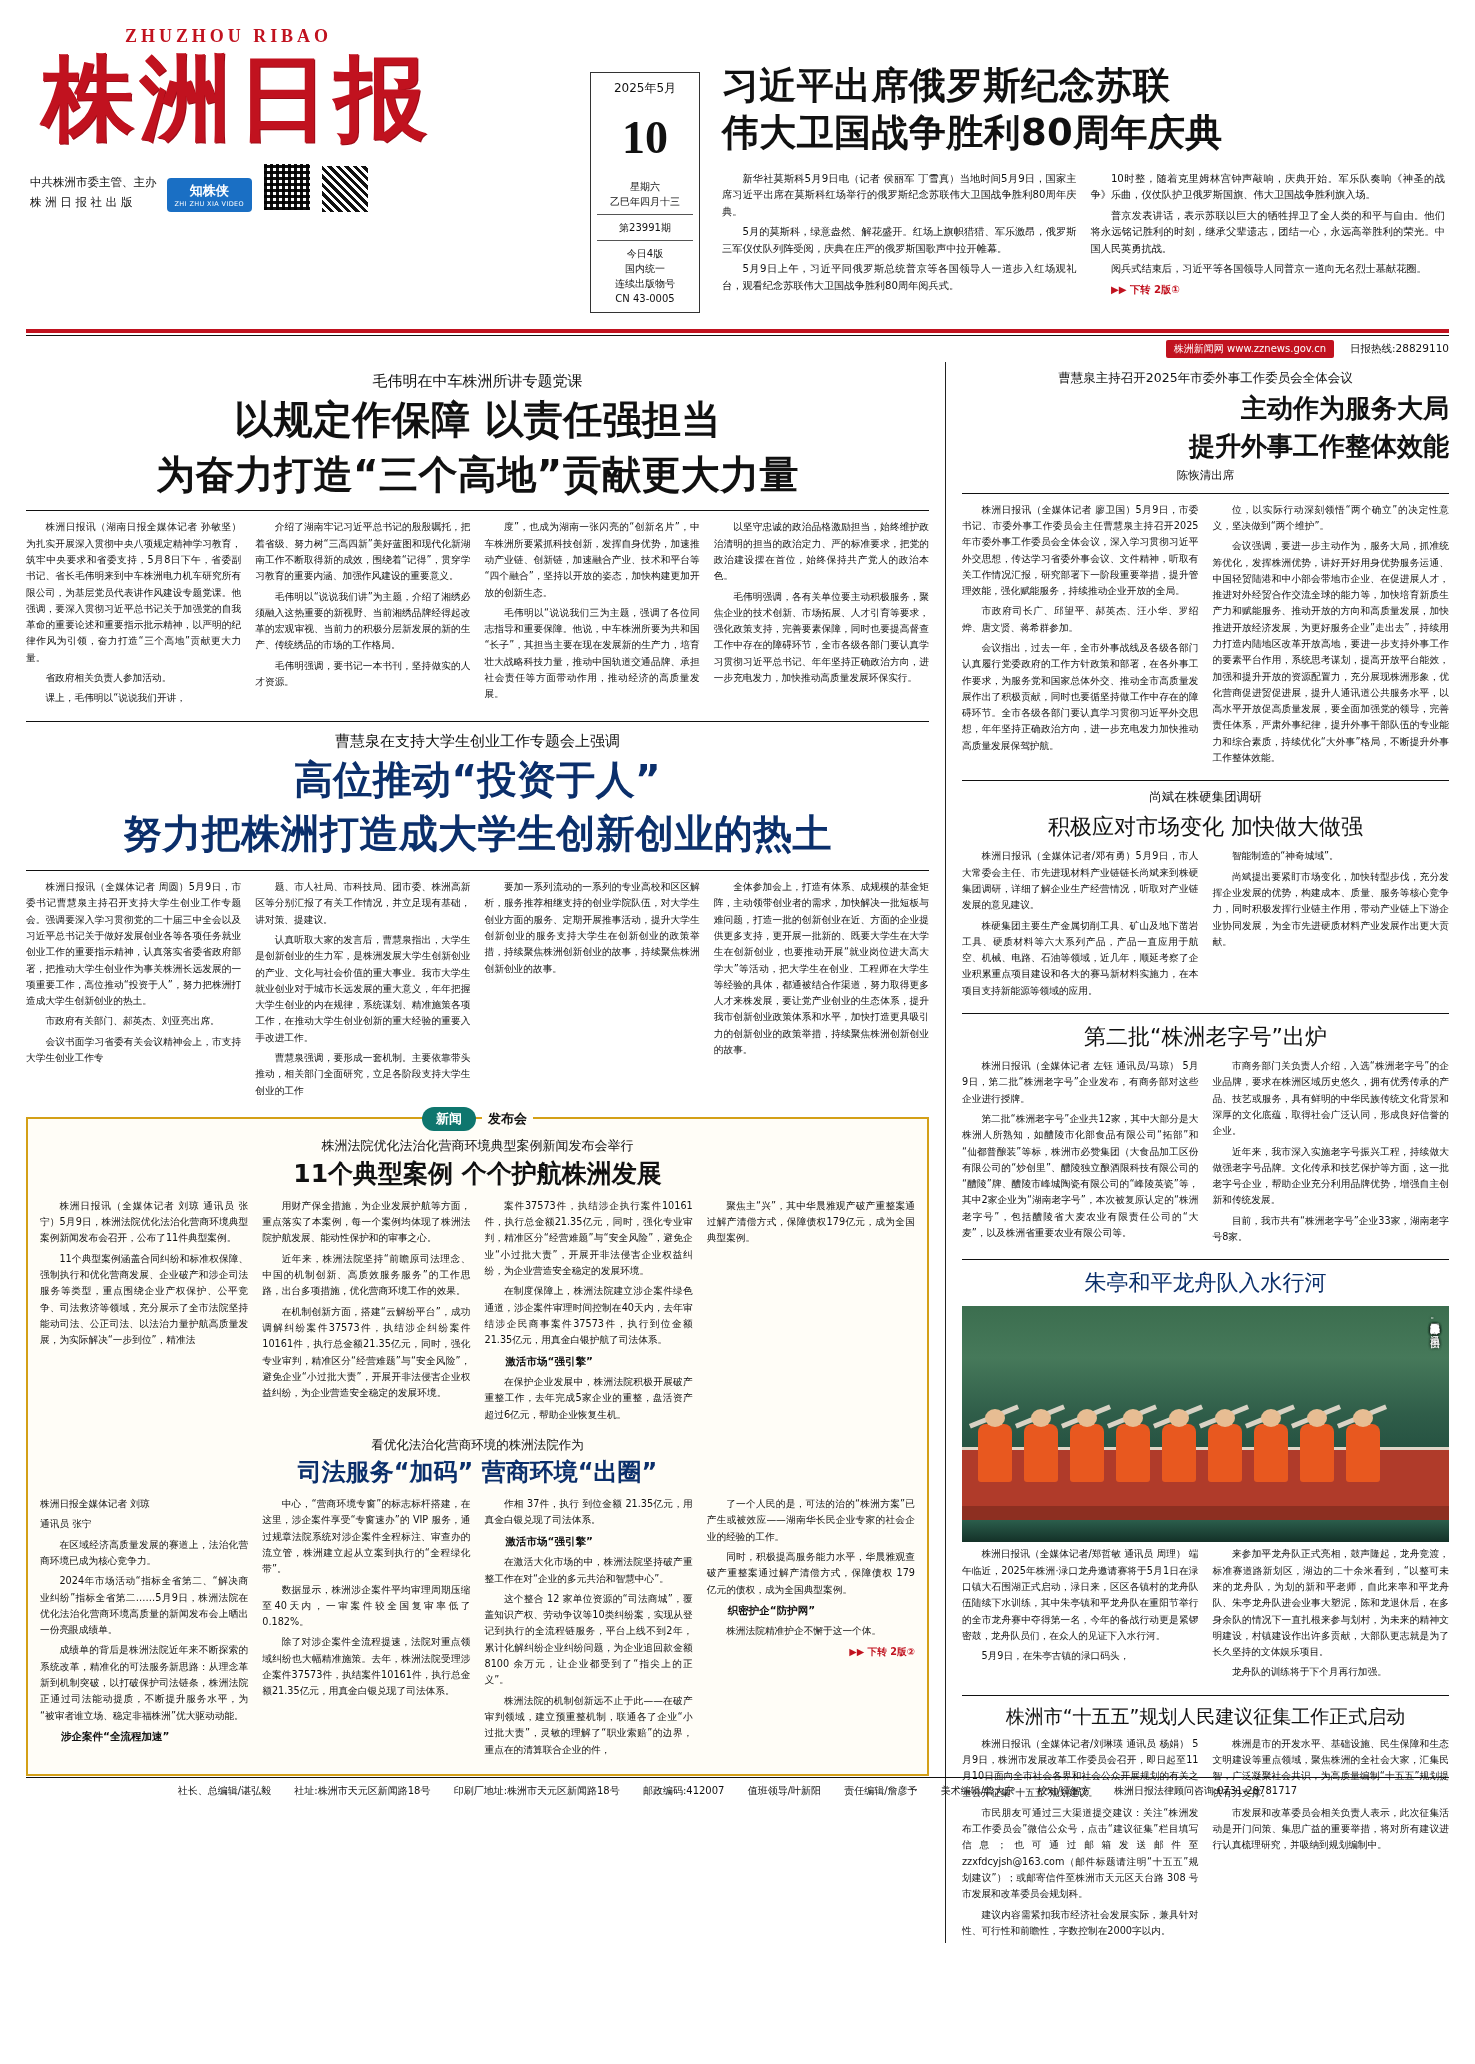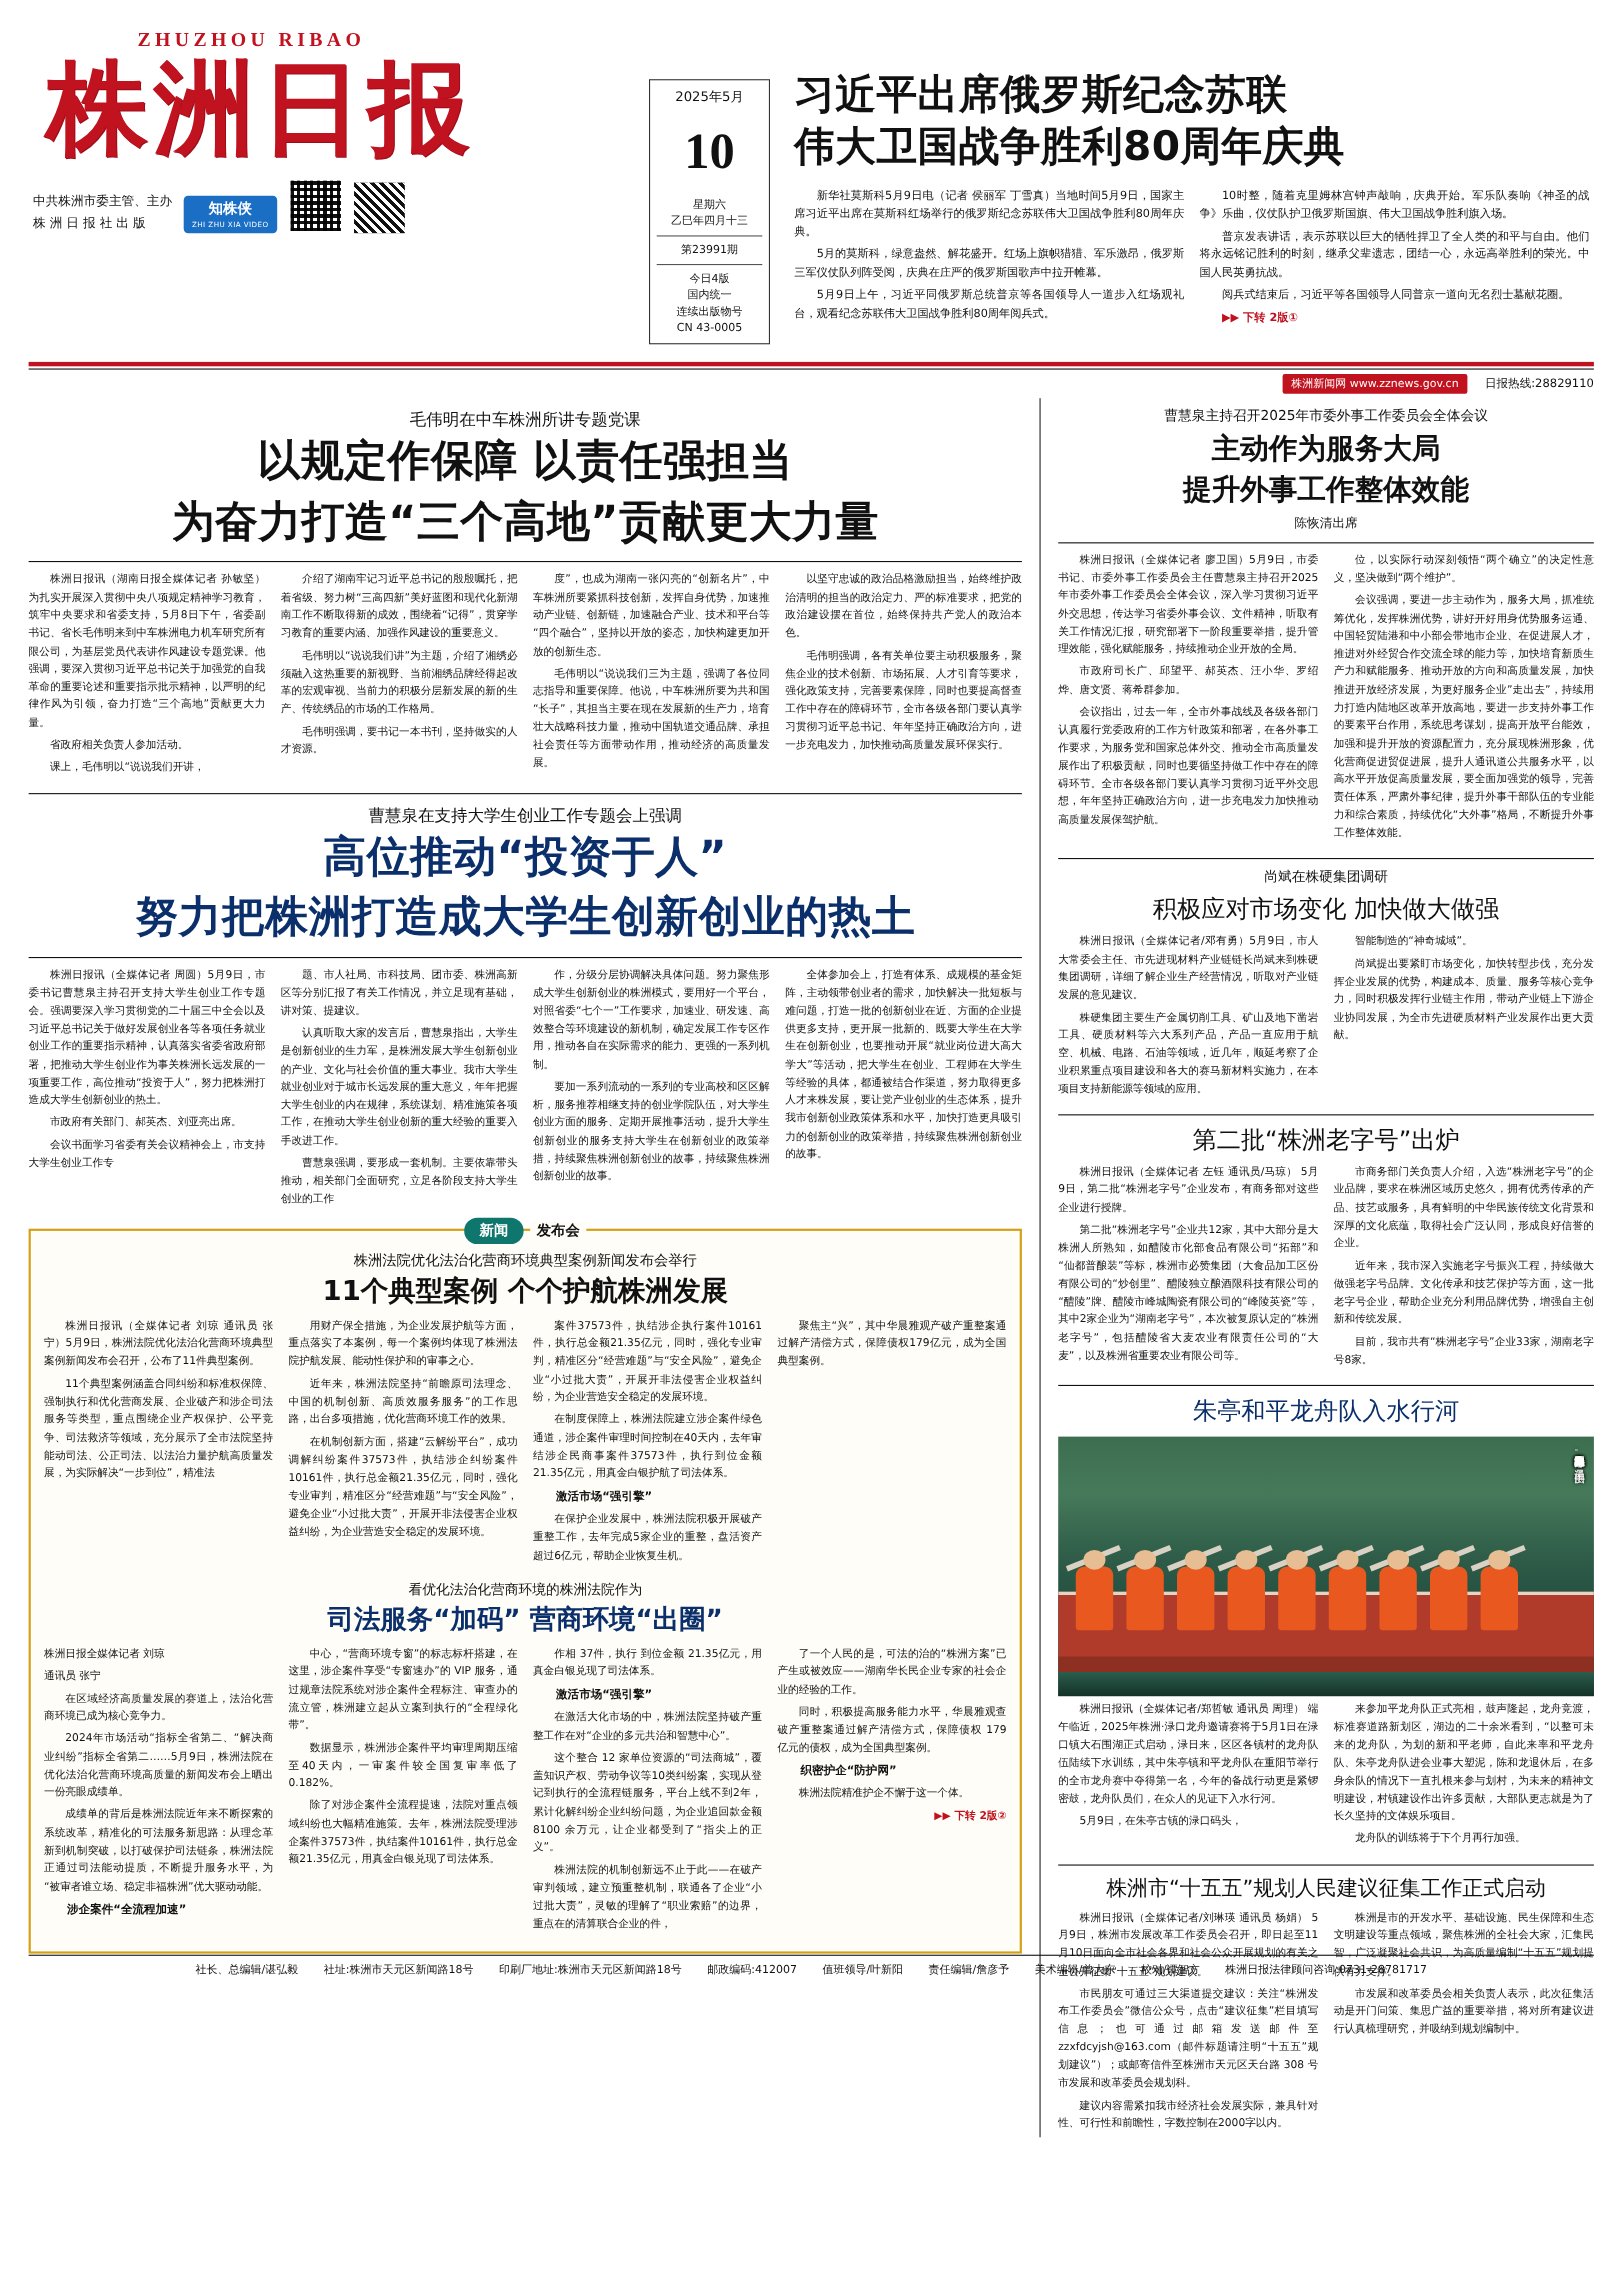--- a/index.html
+++ b/index.html
@@ -92,21 +92,21 @@
   .newsbox{border:2px solid #d4a017;margin-top:14px;padding:10px 12px 12px 12px;box-sizing:border-box;background:#fffdf7;}
   .newsbox-badge{display:flex;justify-content:center;align-items:center;gap:6px;margin-top:-22px;margin-bottom:6px;}
   .badge-pill{background:#0f766e;color:#fff;font-size:13px;font-weight:bold;padding:3px 14px;border-radius:12px;}
   .badge-side{background:#fffdf7;padding:0 6px;font-size:13px;font-weight:bold;color:#111;}
   .newsbox h3{text-align:center;font-size:13px;font-weight:normal;margin:4px 0 2px 0;}
   .newsbox h2{text-align:center;font-size:25px;font-weight:bold;margin:2px 0 8px 0;}
   .newsbox h4{text-align:center;font-size:12.5px;margin:10px 0 2px 0;font-weight:normal;}
   .newsbox h2.sec{font-size:24px;color:#0b2f6b;margin:2px 0 8px 0;}
 
   
-  .h2-r{text-align:center;font-size:26px;font-weight:bold;line-height:1.32;margin:4px 0;}
+  .h2-r{text-align:right;font-size:26px;font-weight:bold;line-height:1.32;margin:4px 0;}
   .kicker-r{text-align:center;font-size:12.5px;margin:8px 0 2px 0;}
   .center-small{text-align:center;font-size:11.5px;margin:4px 0 8px 0;}
   .h3-r{text-align:center;font-size:22px;font-weight:normal;margin:6px 0;}
   .h3-r.blue{color:#0b2f6b;}
 
   
   .photo{
     width:100%;height:236px;margin:8px 0 4px 0;position:relative;overflow:hidden;
     background:linear-gradient(180deg,#3c6e4f 0%,#46795a 22%,#2f5d49 46%,#1f4a3c 72%,#17382f 100%);
   }
@@ -235,21 +235,20 @@
             <p>株洲日报讯（全媒体记者 周圆）5月9日，市委书记曹慧泉主持召开支持大学生创业工作专题会。强调要深入学习贯彻党的二十届三中全会以及习近平总书记关于做好发展创业各等各项任务就业创业工作的重要指示精神，认真落实省委省政府部署，把推动大学生创业作为事关株洲长远发展的一项重要工作，高位推动“投资于人”，努力把株洲打造成大学生创新创业的热土。</p>
             <p>市政府有关部门、郝英杰、刘亚亮出席。</p>
             <p>会议书面学习省委有关会议精神会上，市支持大学生创业工作专</p>
           </div>
           <div class="col txt">
             <p>题、市人社局、市科技局、团市委、株洲高新区等分别汇报了有关工作情况，并立足现有基础，讲对策、提建议。</p>
             <p>认真听取大家的发言后，曹慧泉指出，大学生是创新创业的生力军，是株洲发展大学生创新创业的产业、文化与社会价值的重大事业。我市大学生就业创业对于城市长远发展的重大意义，年年把握大学生创业的内在规律，系统谋划、精准施策各项工作，在推动大学生创业创新的重大经验的重要入手改进工作。</p>
             <p>曹慧泉强调，要形成一套机制。主要依靠带头推动，相关部门全面研究，立足各阶段支持大学生创业的工作</p>
           </div>
           <div class="col txt">
-            <p>作，分级分层协调解决具体问题。努力聚焦形成大学生创新创业的株洲模式，要用好一个平台，对照省委“七个一”工作要求，加速业、研发速、高效整合等环境建设的新机制，确定发展工作专区作用，推动各自在实际需求的能力、更强的一系列机制。</p>
             <p>要加一系列流动的一系列的专业高校和区区解析，服务推荐相继支持的创业学院队伍，对大学生创业方面的服务、定期开展推事活动，提升大学生创新创业的服务支持大学生在创新创业的政策举措，持续聚焦株洲创新创业的故事，持续聚焦株洲创新创业的故事。</p>
           </div>
           <div class="col txt">
             <p>全体参加会上，打造有体系、成规模的基金矩阵，主动领带创业者的需求，加快解决一批短板与难问题，打造一批的创新创业在近、方面的企业提供更多支持，更开展一批新的、既要大学生在大学生在创新创业，也要推动开展“就业岗位进大高大学大”等活动，把大学生在创业、工程师在大学生等经验的具体，都通被结合作渠道，努力取得更多人才来株发展，要让党产业创业的生态体系，提升我市创新创业政策体系和水平，加快打造更具吸引力的创新创业的政策举措，持续聚焦株洲创新创业的故事。</p>
           </div>
         </div>
       </div>
 
       <div class="newsbox">
         <div class="newsbox-badge">

